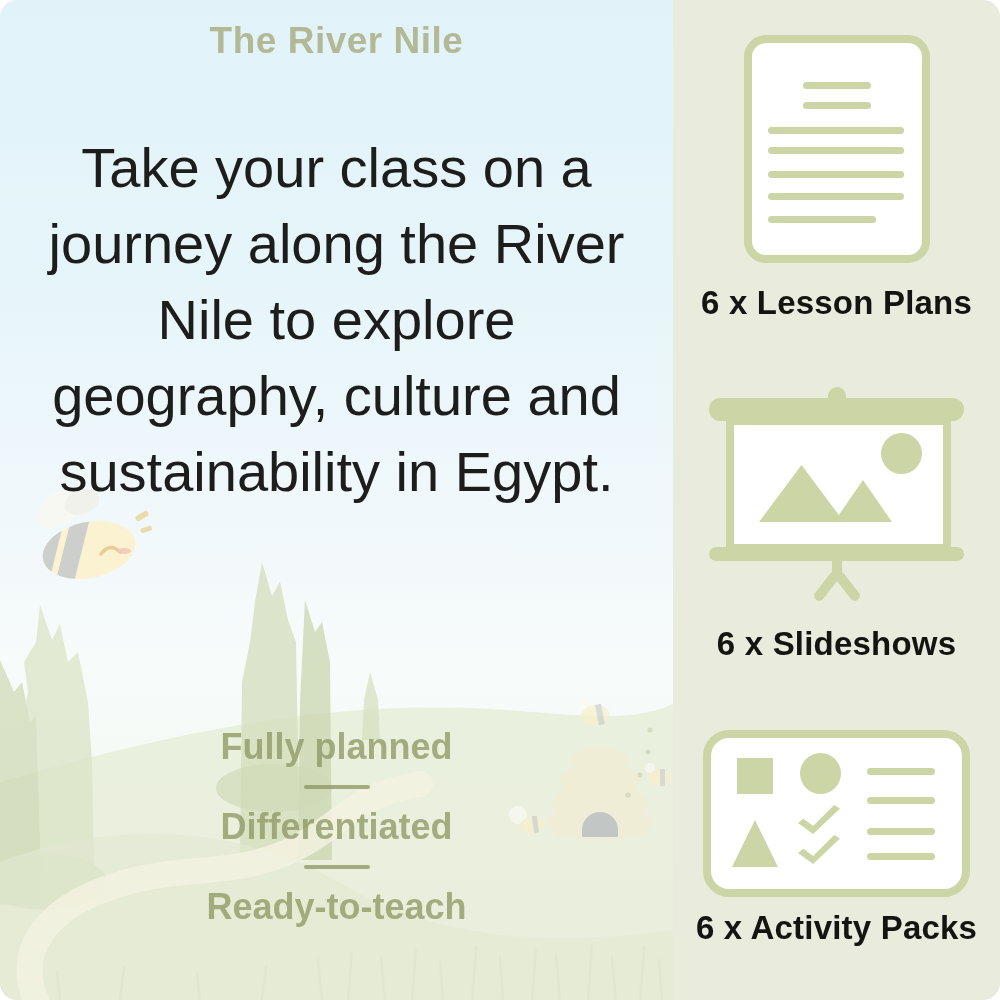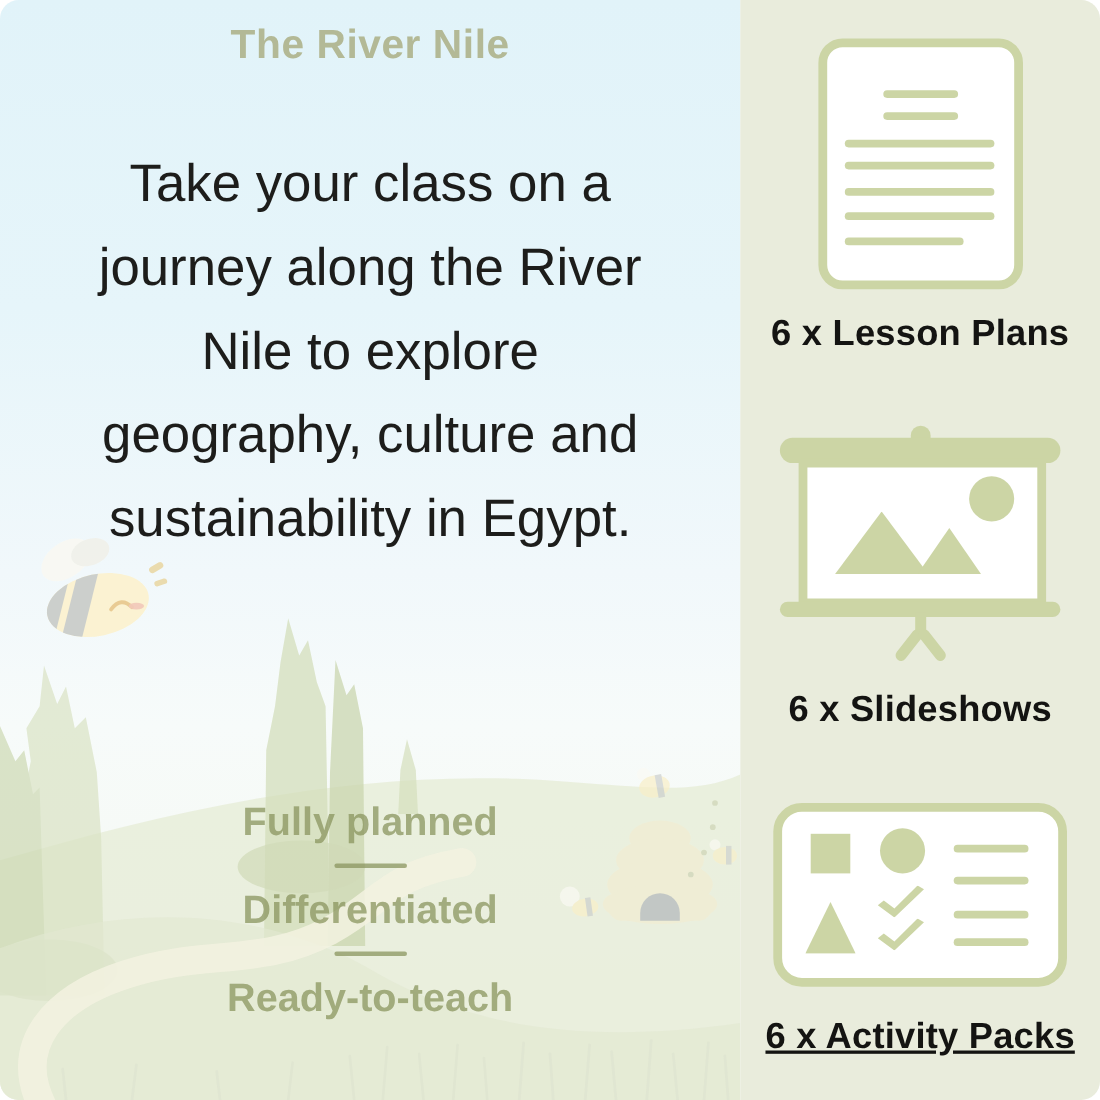--- a/index.html
+++ b/index.html
@@ -14,36 +14,36 @@
   }
   .scene { position:absolute; left:0; top:0; width:673px; height:1000px; }
 
   .title {
     position:absolute; top:20px; left:0; width:100%; margin:0;
     text-align:center; font-size:37px; font-weight:bold; letter-spacing:.5px;
     color:#b3b996;
   }
   .desc {
     position:absolute; top:130px; left:0; width:100%;
-    text-align:center; color:#1d1d1b; font-size:48px; font-weight:400;
+    text-align:center; color:#1d1d1b; font-size:56px; font-weight:400;
   }
   .desc-line { line-height:76px; white-space:nowrap; }
 
   .features { position:absolute; top:724px; left:0; width:100%; text-align:center; opacity:.74; }
   .feature { font-size:36px; font-weight:bold; line-height:46px; color:#8a955e; }
   .feature-divider { width:66px; height:4px; margin:15px auto; background:#8a955e; border-radius:2px; }
 
   
   .sidebar { position:relative; width:327px; height:1000px; background:#e9ecdc; }
   .sidebar-item { position:absolute; left:0; width:100%; display:flex; flex-direction:column; align-items:center; }
   .si-1 { top:35px; } .si-2 { top:387px; } .si-3 { top:730px; }
   .item-label { font-size:33px; font-weight:bold; color:#141412; letter-spacing:.2px; white-space:nowrap; }
   .si-1 .item-label { margin-top:21px; }
   .si-2 .item-label { margin-top:20px; }
-  .si-3 .item-label { margin-top:26px;text-decoration:underline; }
+  .si-3 .item-label { margin-top:12px; }
 
   
   .doc-icon { position:relative; width:186px; height:228px; background:#fff;
               border:8px solid #ccd5a5; border-radius:22px; box-sizing:border-box; }
   .dline { position:absolute; height:7px; border-radius:3.5px; background:#ccd5a5; }
   .dl1 { left:51px; top:39px;  width:68px; }
   .dl2 { left:51px; top:59px;  width:68px; }
   .dl3 { left:16px; top:84px;  width:136px; }
   .dl4 { left:16px; top:104px; width:136px; }
   .dl5 { left:16px; top:128px; width:136px; }

